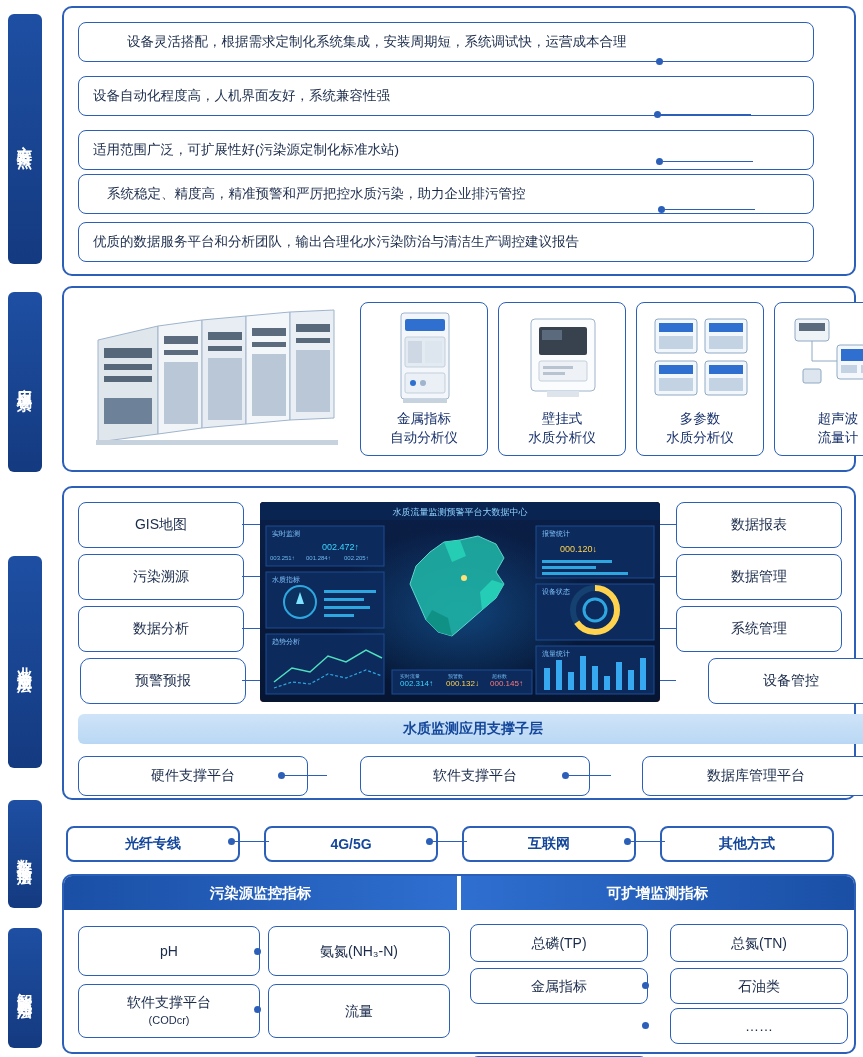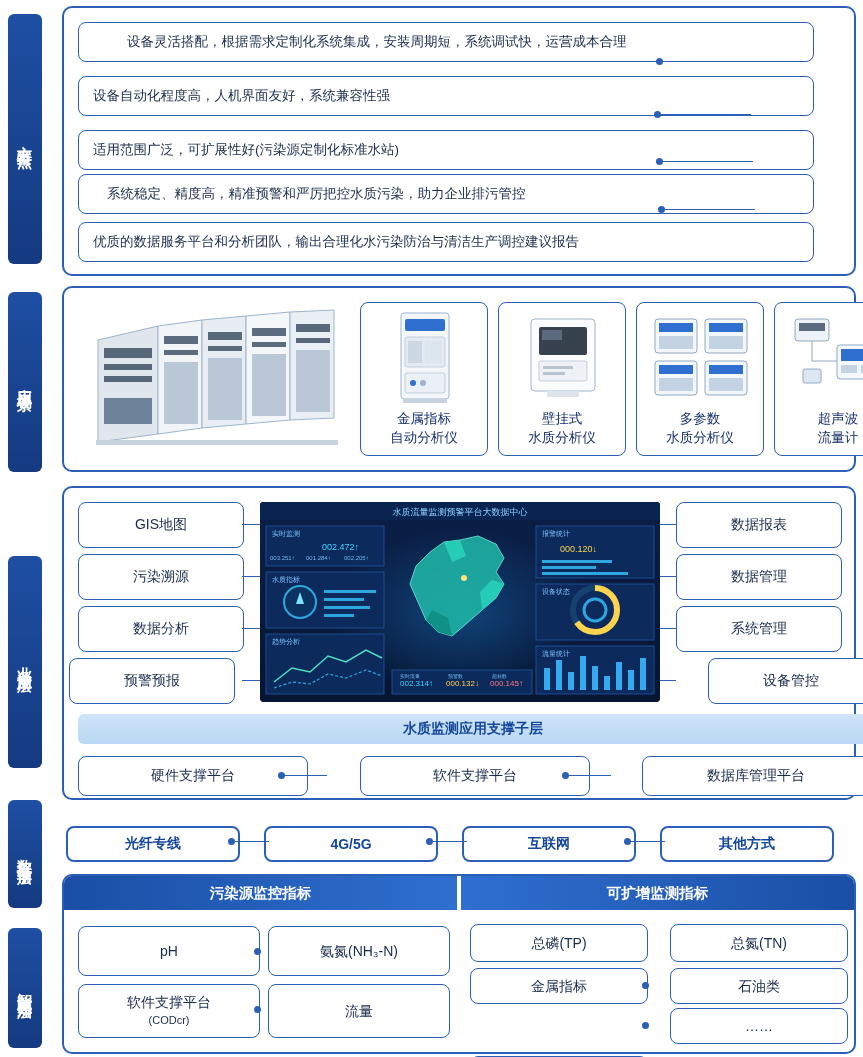--- a/index.html
+++ b/index.html
@@ -238,21 +238,21 @@
 
     <div class="bbox" style="left:14px;top:14px;">
         <span>GIS地图</span>
       </div>
     <div class="bbox" style="left:14px;top:66px;">
         <span>污染溯源</span>
       </div>
     <div class="bbox" style="left:14px;top:118px;">
         <span>数据分析</span>
       </div>
-    <div class="bbox" style="left:5px;top:170px;">
+    <div class="bbox" style="left:16px;top:170px;border-radius:10px;">
         <span>预警预报</span>
       </div>
 
     <div class="bbox" style="left:612px;top:14px;">
         <span>数据报表</span>
       </div>
     <div class="bbox" style="left:612px;top:66px;">
         <span>数据管理</span>
       </div>
     <div class="bbox" style="left:612px;top:118px;">

